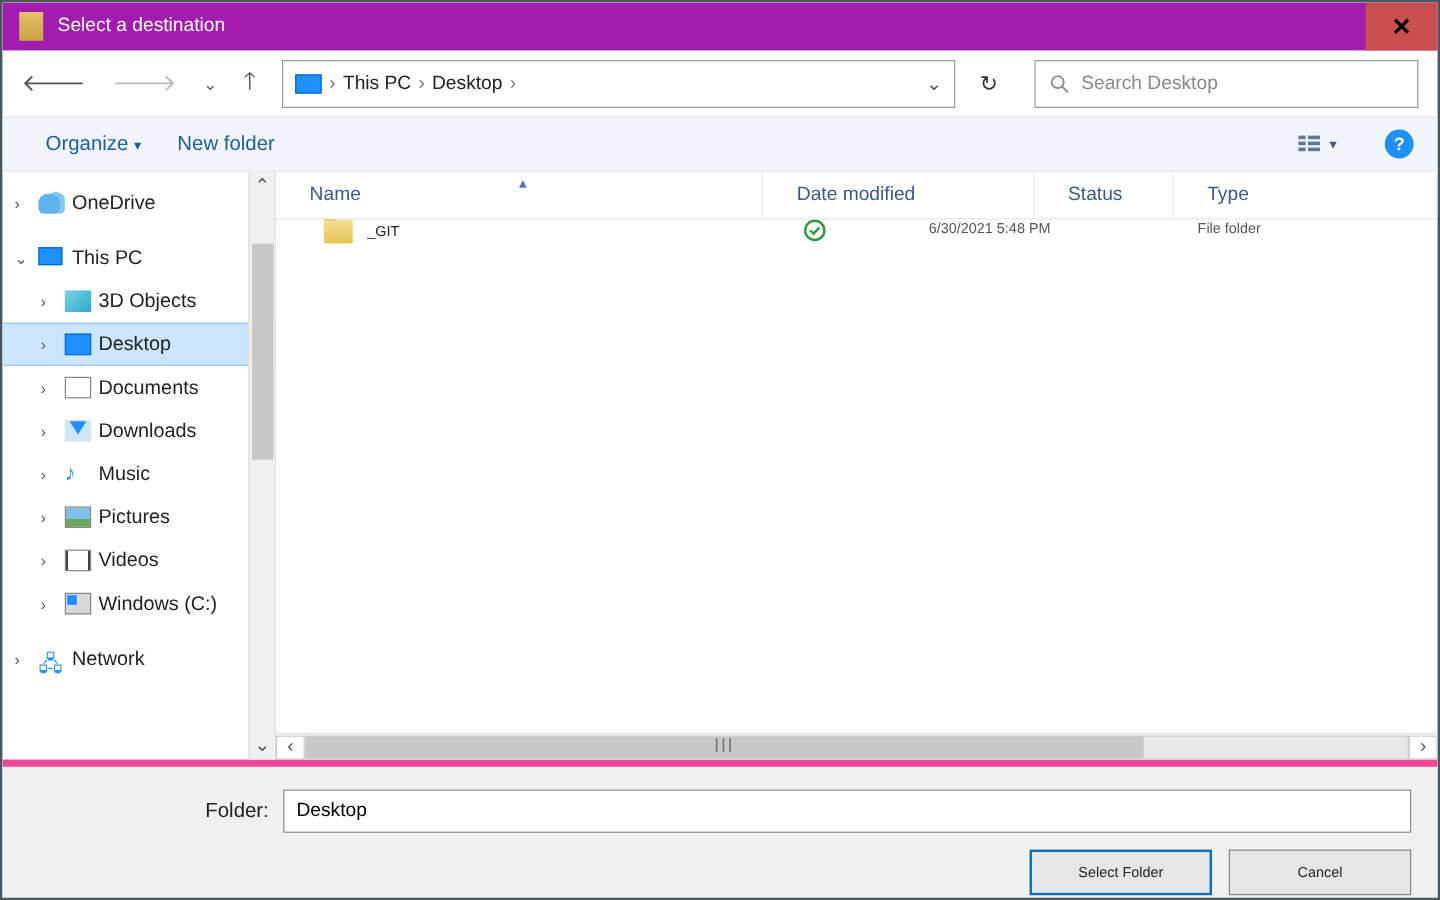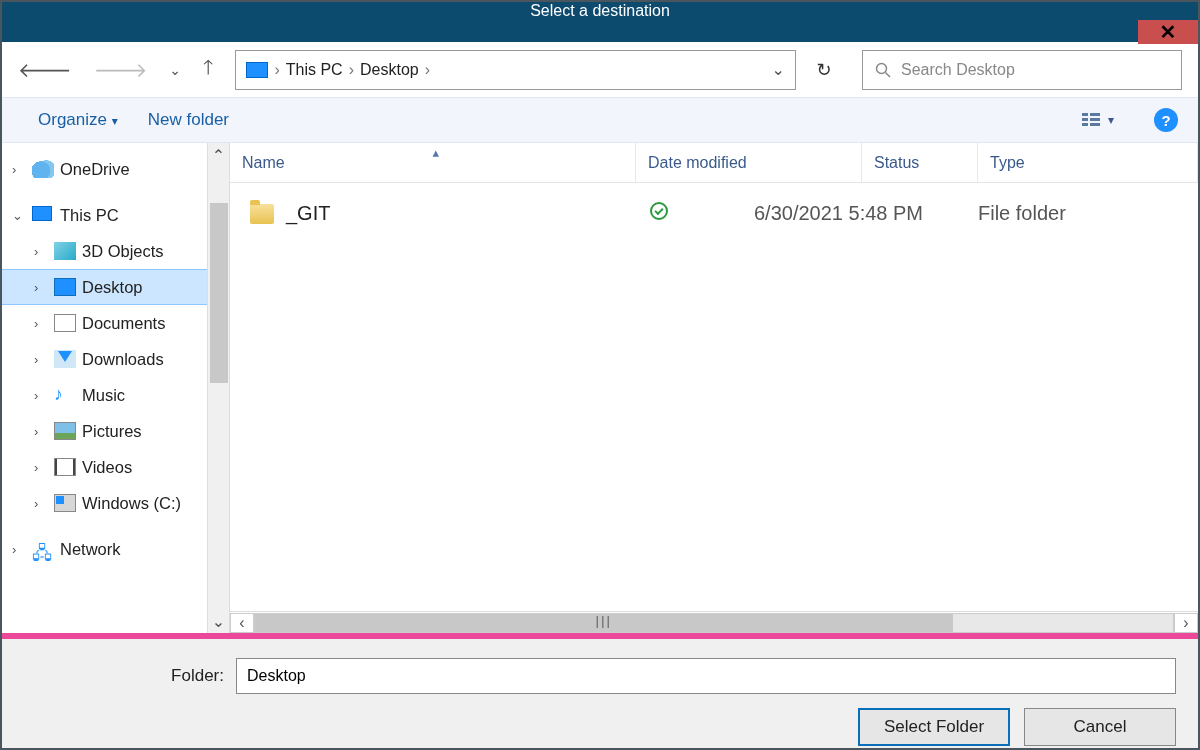--- a/index.html
+++ b/index.html
@@ -1,20 +1,20 @@
 <!DOCTYPE html>
 <html><head>
 <meta charset="utf-8">
 <style>
   * { box-sizing: border-box; margin: 0; padding: 0; font-family: "Segoe UI", Tahoma, sans-serif; }
   body { background: #fff; }
   .frame { width: 1200px; height: 750px; border: 2px solid #4a565d; position: relative; background: #fff; overflow: hidden; }
 
   
-  .titlebar { height: 40px; background: #0c4a6e; display: flex; align-items: center; color: #fff; font-size: 16px; flex-direction: column; }
+  .titlebar { height: 40px; background: #a21caf; display: flex; align-items: center; color: #fff; font-size: 16px; }
   .titlebar-icon { width: 20px; height: 24px; background: linear-gradient(#e4c16a,#c9a23f); margin: 0 12px 0 14px; }
   .close-btn { width:60px; height:40px; background:#c94f4f; margin-left:auto; display:flex; align-items:center; justify-content:center; font-weight:bold; font-size:20px; color:#000; }
 
   
   .navrow { height: 55px; display:flex; align-items:center; padding:0 16px; gap:8px; }
   .nav-icons { display:flex; align-items:center; gap:22px; color:#555; }
   .nav-icon { font-size:20px; cursor:pointer; }
   .nav-icon.disabled { color:#bbb; }
   .breadcrumb { flex:1; height:40px; border:1px solid #999; margin-left:14px; display:flex; align-items:center; padding:0 10px; gap:6px; color:#222; font-size:16px; }
   .bc-monitor { width:22px;height:16px;background:#1e90ff;border:1px solid #0066cc;display:inline-block; }
@@ -58,47 +58,47 @@
   .ic-dl{background:#cfe7f7;}
   .ic-music{ color:#1e90ff;font-size:18px;line-height:16px;}
   .ic-pic{ background:linear-gradient(#7fc0e8 60%, #6aa559 60%); border:1px solid #888;}
   .ic-vid{background:#fff;border:1px solid #888; background-image:linear-gradient(90deg,#444 2px,transparent 2px),linear-gradient(90deg,transparent 18px,#444 18px);}
   .ic-drive{background:#d7d7d7;border:1px solid #888; position:relative;}
   .ic-drive::after{content:"";position:absolute;left:1px;top:1px;width:8px;height:8px;background:#1e90ff;}
   .ic-net{ color:#1e90ff; font-size:18px; } 
 
   .filepane { flex:1; position:relative; display:flex; flex-direction:column;}
   .columns { display:flex; height:40px; border-bottom:1px solid #e4e4e4; font-size:16px; color:#3a5a8c; }
-  .col { display:flex;align-items:center; padding-left:12px; border-right:1px solid #e8e8e8;}
+  .col { display:flex;align-items:center; padding-left:28px; border-right:1px solid #e8e8e8;}
   .col.name{flex:0 0 406px; position:relative;}
   .col.name .sort{position:absolute;left:50%;top:2px;font-size:13px;color:#5577aa;}
   .col.status{flex:0 0 116px;}
   .col.date{flex:0 0 226px;}
   .col.type{flex:1;}
   .rows { flex:1; overflow:hidden; }
-  .row { display:flex; height:42px; align-items:flex-end; font-size:20px; color:#222;}
+  .row { display:flex; height:42px; align-items:flex-start; font-size:12px; color:#222;margin-left:20px;}
   .cell.name{flex:0 0 406px; display:flex;align-items:center; gap:12px; padding-left:20px;}
   .cell.status{flex:0 0 116px; color:#2a9a3e; font-size:18px; padding-left:14px;}
   .cell.date{flex:0 0 226px; color:#555;padding-left:2px;}
   .cell.type{flex:1;color:#555;}
   .folder-icon{ width:24px;height:20px; background:linear-gradient(#f7e09a,#e8c252); border-radius:2px; position:relative;}
   .folder-icon::before{content:"";position:absolute;top:-4px;left:0;width:10px;height:5px;background:#e8c252;border-radius:2px 2px 0 0;}
 
   .hscroll { height:22px; border-top:1px solid #ddd; display:flex; align-items:center; }
   .hscroll .arr{width:24px;text-align:center;color:#555; border:1px solid #ccc;height:20px;line-height:18px;}
   .hscroll .track{flex:1;height:20px;background:#e8e8e8;border:1px solid #ccc; position:relative;}
   .hscroll .thumb{position:absolute;left:0;top:0;height:100%; width:76%; background:#c8c8c8;}
 
   
   .bottom { height:115px; background:#f0f0f0; border-top:6px solid #ec4899; padding:19px 22px 0 22px; }
   .folder-row { display:flex; align-items:center; gap:12px; }
   .folder-row label { font-size:17px; color:#222; width:200px; text-align:right;}
   .folder-row input { flex:1; height:36px; border:1px solid #888; padding:0 10px; font-size:16px; background:#fff;}
   .btn-row { display:flex; justify-content:flex-end; gap:14px; margin-top:14px; }
-  .btn { width:152px; height:38px; border:1px solid #888; background:#e6e6e6; font-size:17px; color:#222; display:flex;align-items:center;justify-content:center; }
+  .btn { width:152px; height:38px; border:1px solid #888; background:#e6e6e6; font-size:12px; color:#222; display:flex;align-items:center;justify-content:center; }
   .btn.primary { border:2px solid #0a6fbb; background:#e6e6e6; }
 
   
   .arrow-svg { position:absolute; pointer-events:none; }
 </style>
 </head>
 <body>
 
 <div class="frame">
 

